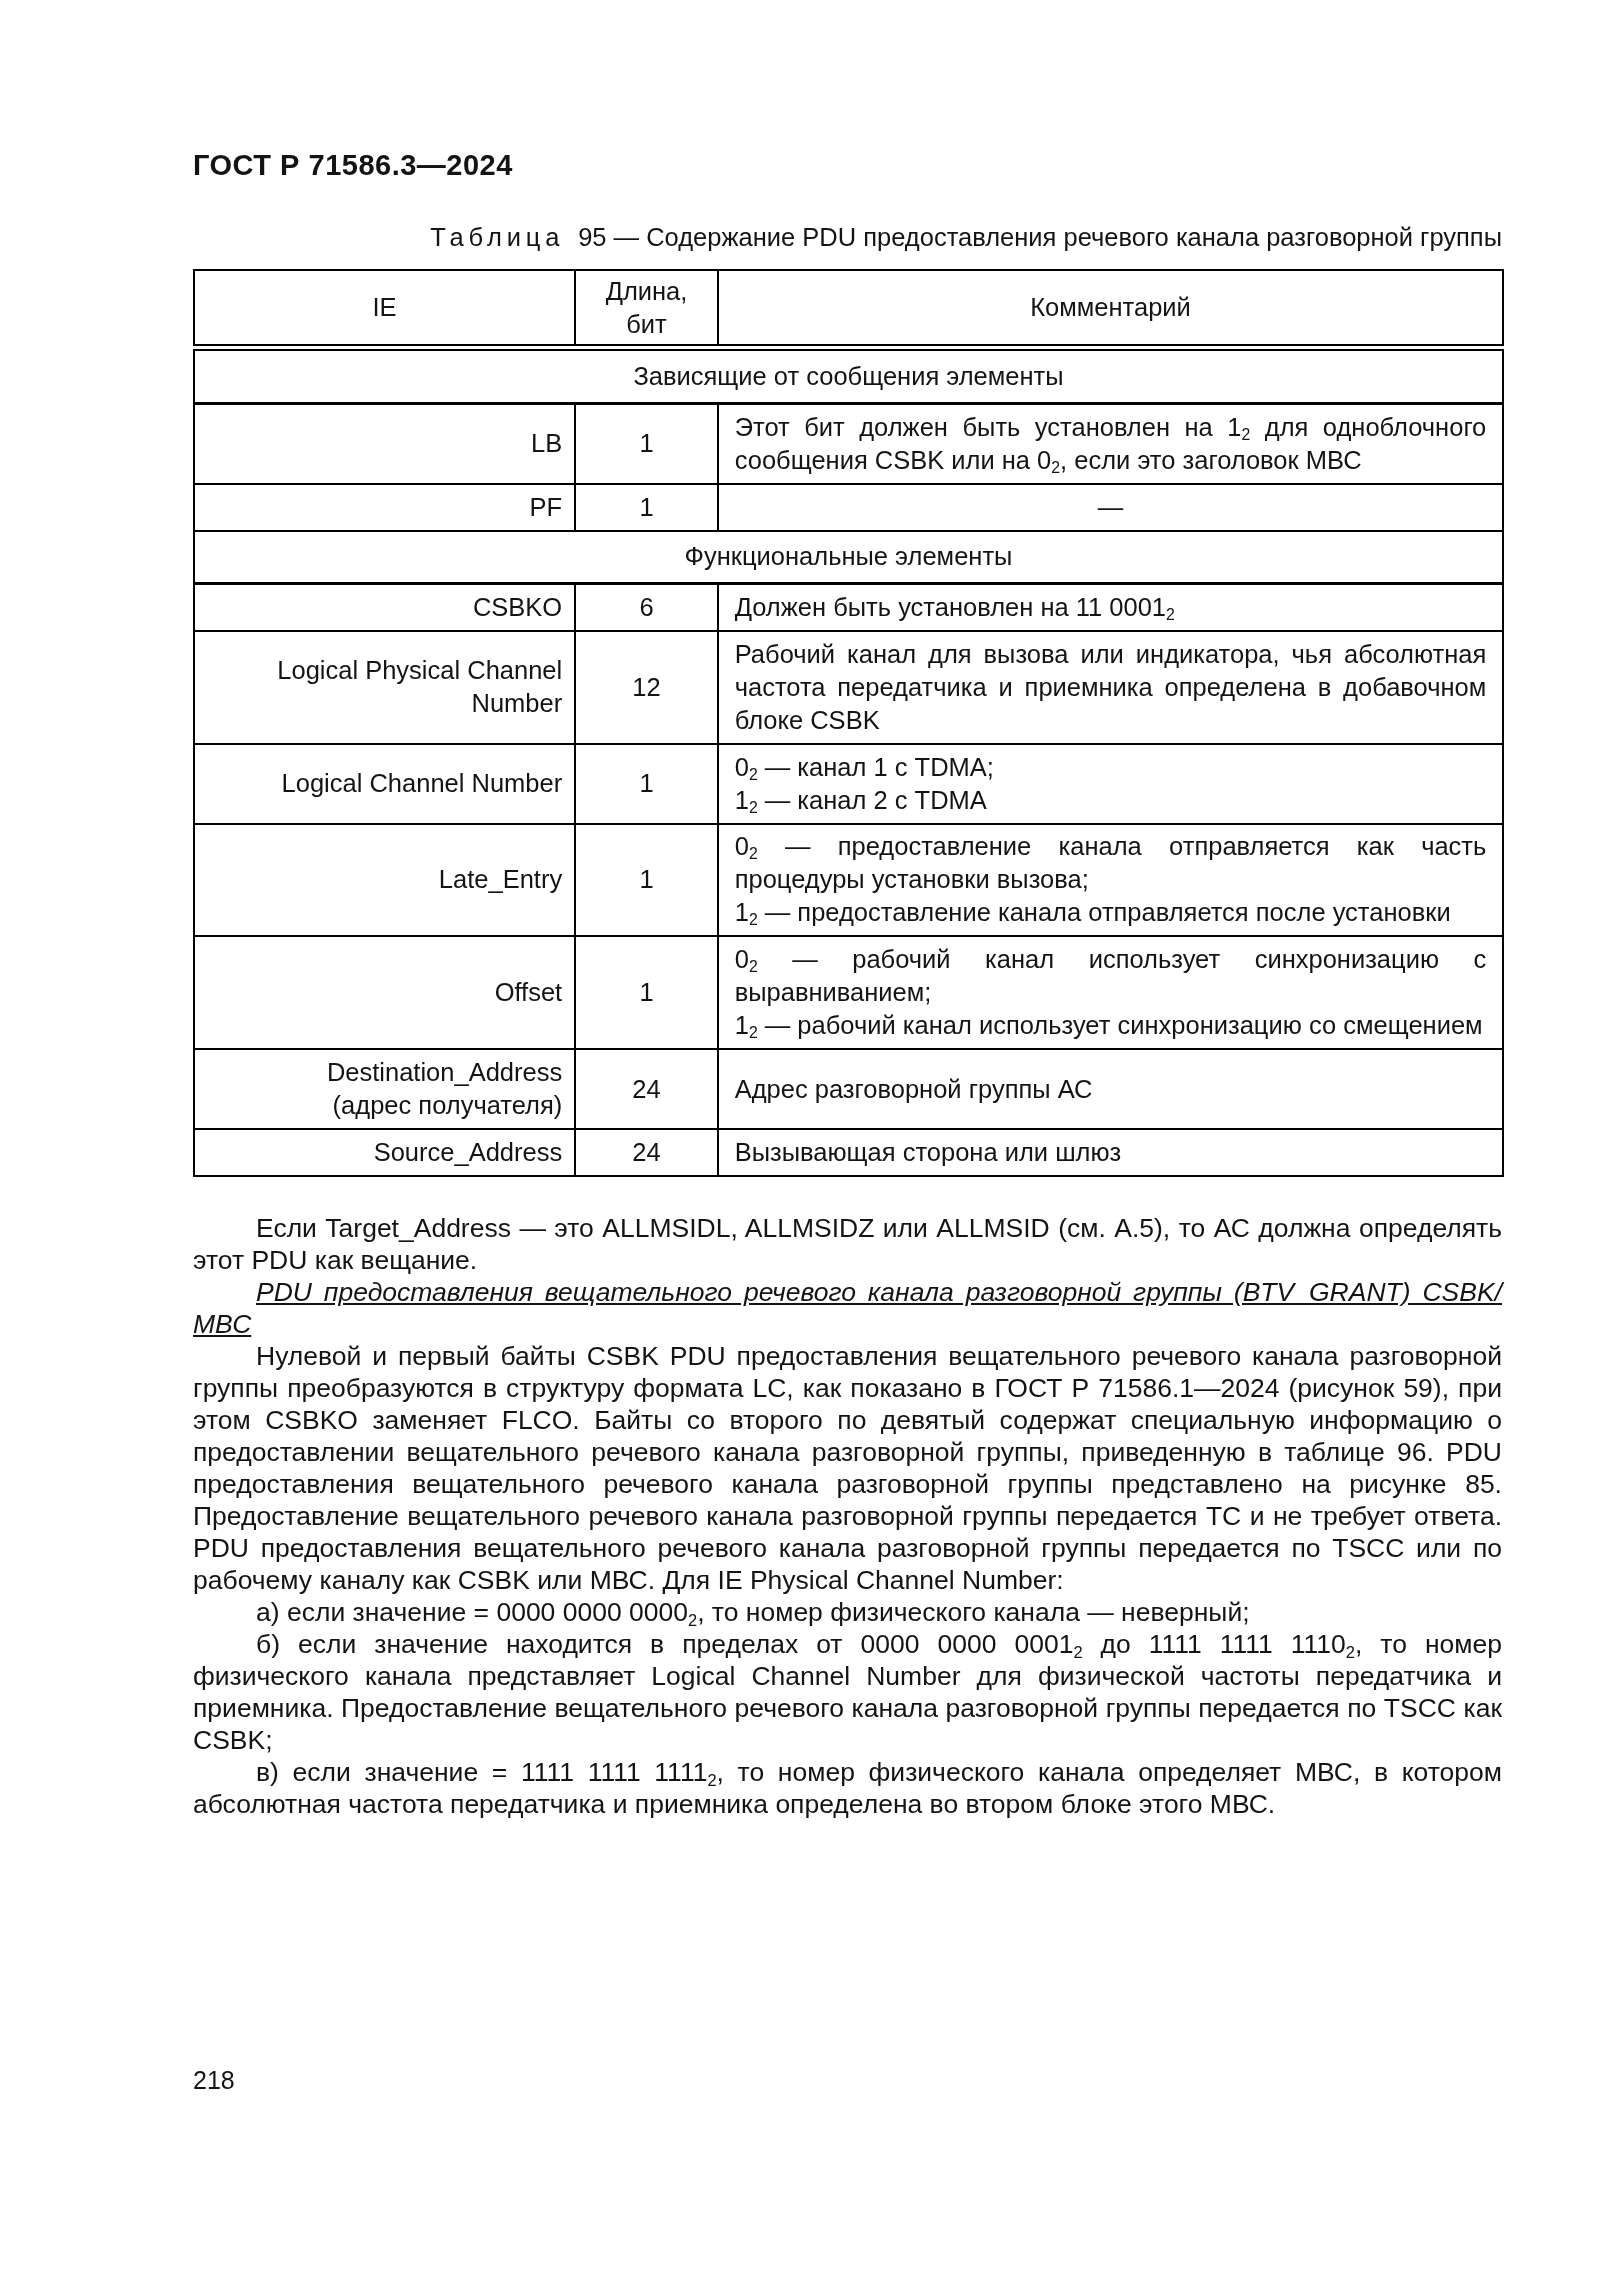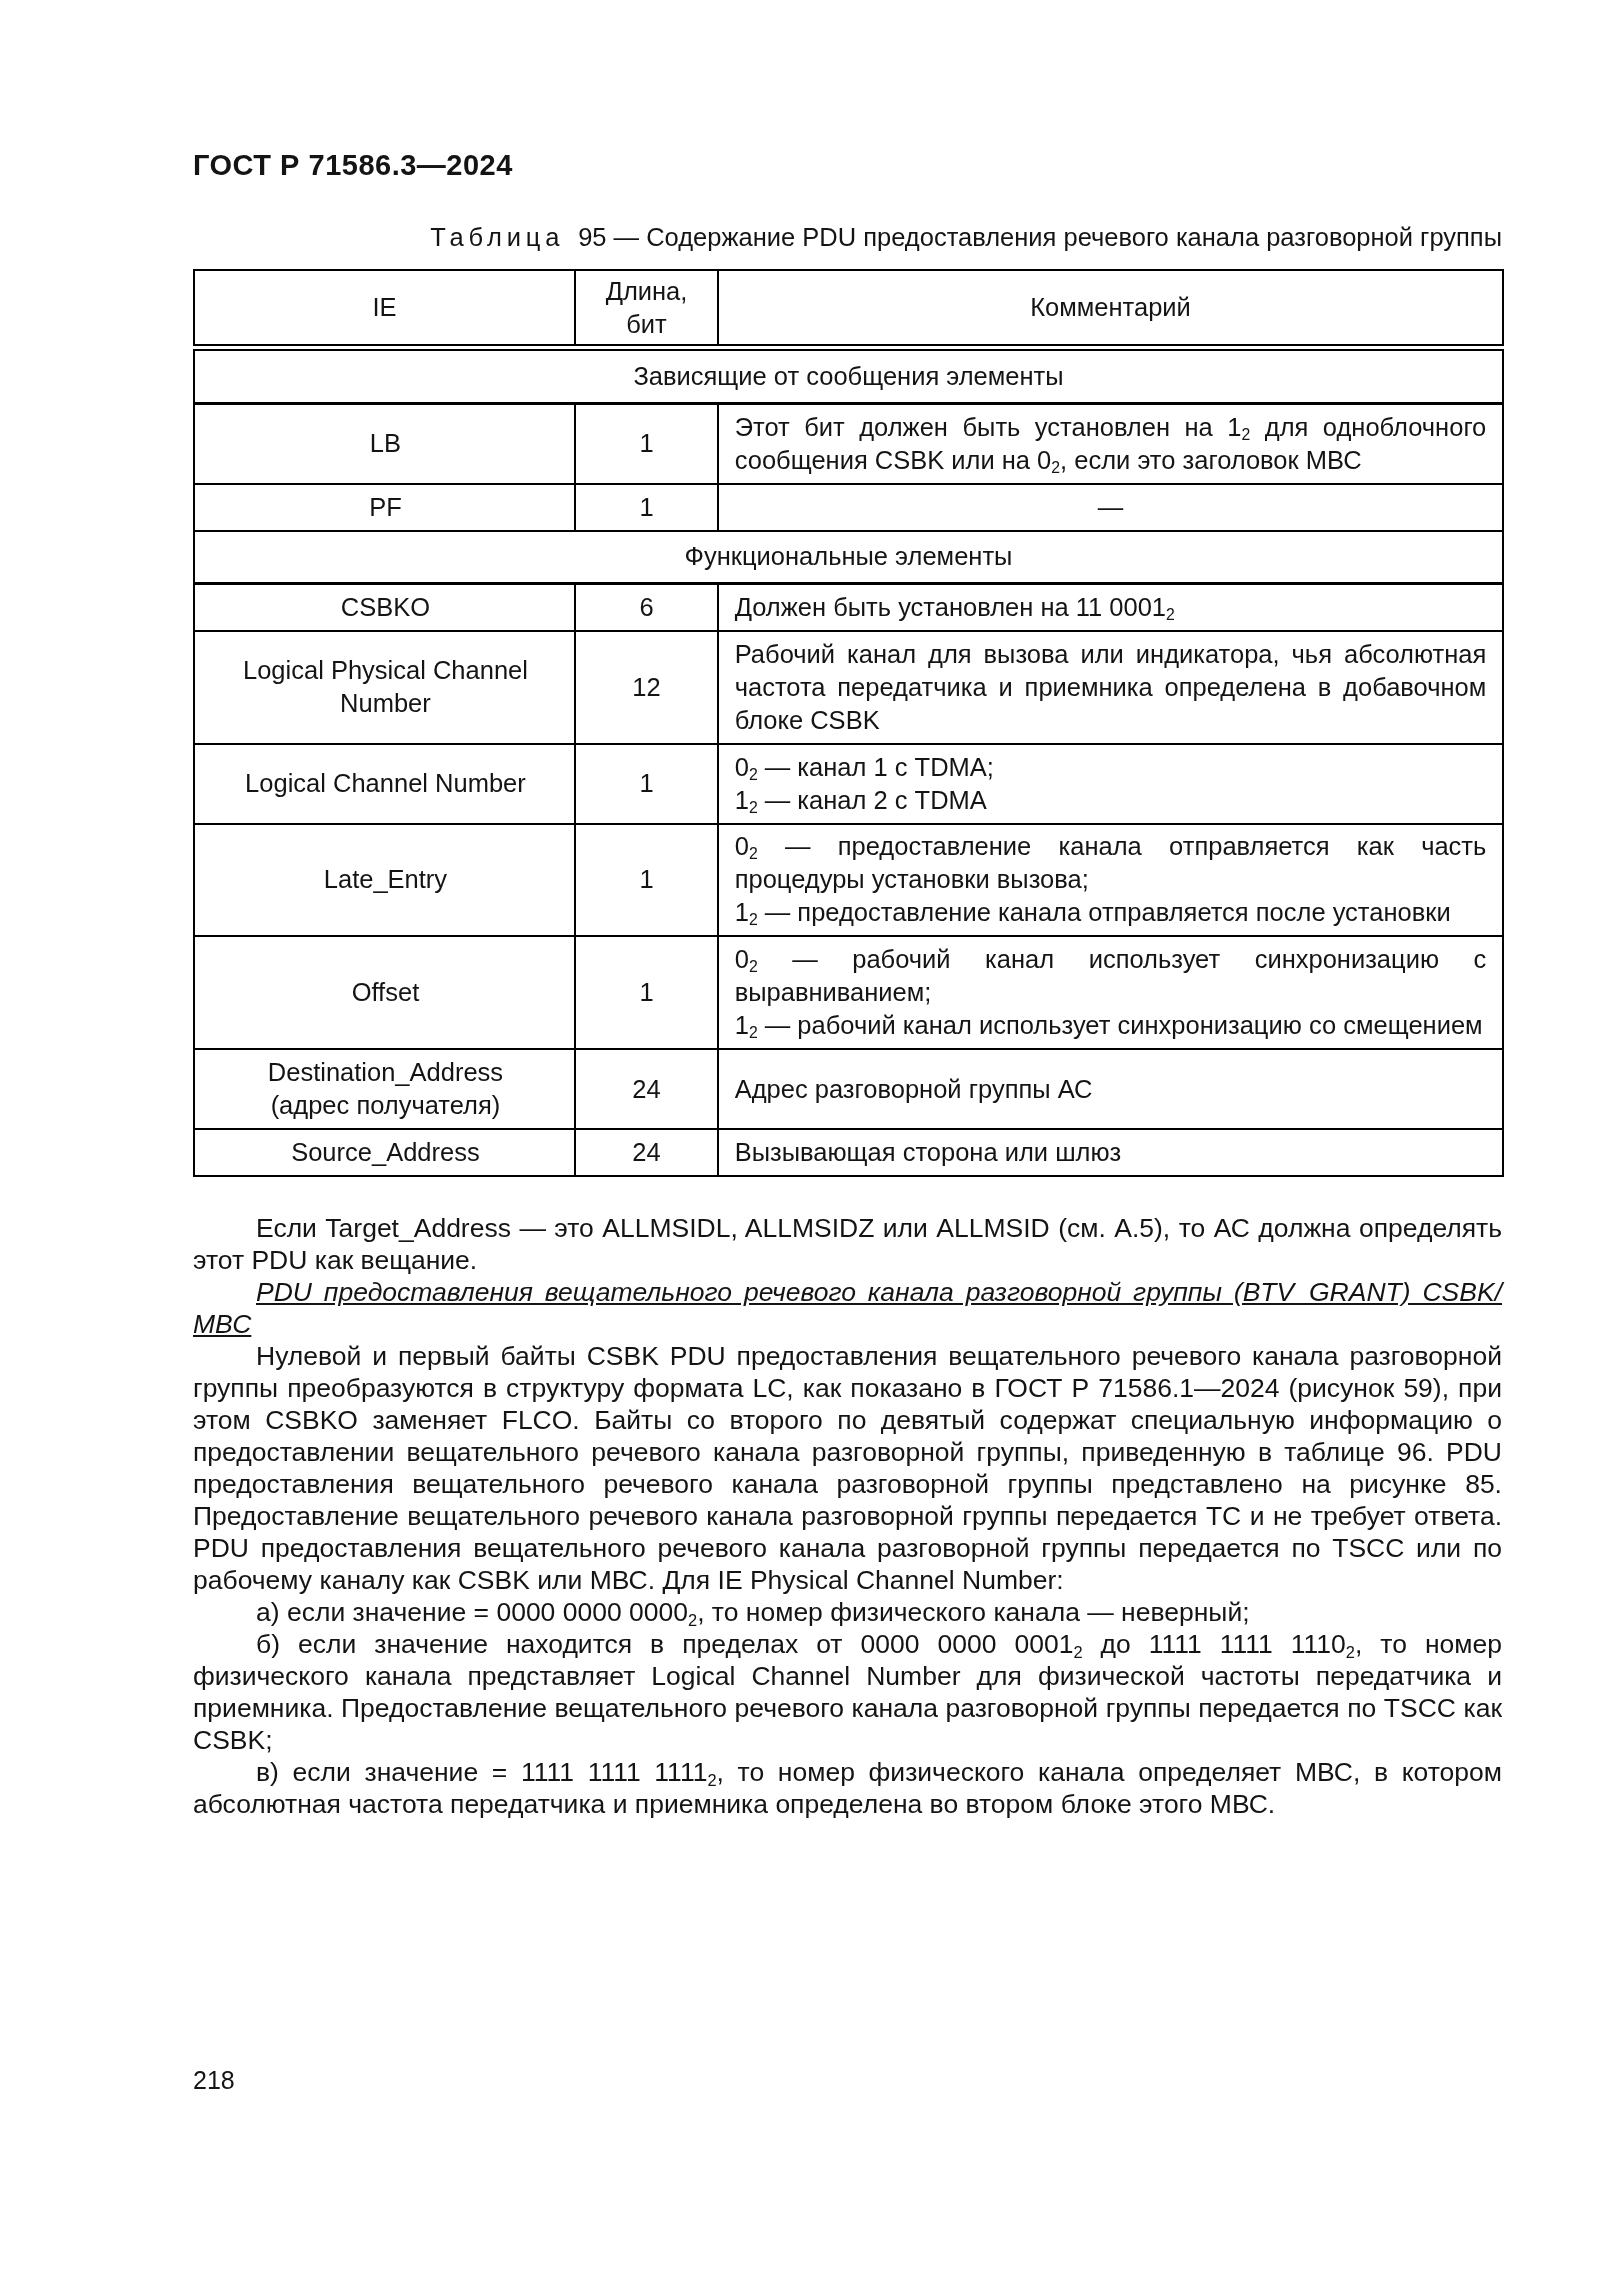--- a/index.html
+++ b/index.html
@@ -39,21 +39,21 @@
     vertical-align: middle;
     line-height: 33px;
   }
   .pdu-table td { border-top-width: 2.9px; border-bottom-width: 2.9px; }
   .pdu-table thead th {
     border-bottom: 7.8px double #000;
     font-weight: normal;
     text-align: center;
     padding: 3.9px 7.8px;
   }
-  .c-ie  { text-align: center; padding: 5.9px 11.8px 5.9px 13.7px; }
+  .c-ie  { text-align: right; padding: 5.9px 11.8px 5.9px 13.7px; }
   .c-len { text-align: center; padding: 5.9px 5.9px; }
   .c-com { text-align: justify; padding: 5.9px 15.7px 5.9px 15.7px; }
   .c-section {
     text-align: center; padding: 8.8px 7.8px;
     border-bottom-width: 3.9px !important;
   }
 
   sub { font-size: 0.62em; vertical-align: -0.28em; line-height: 0; }
 
   .body-text { font-size: 26.5px; line-height: 32px; text-align: justify; }

